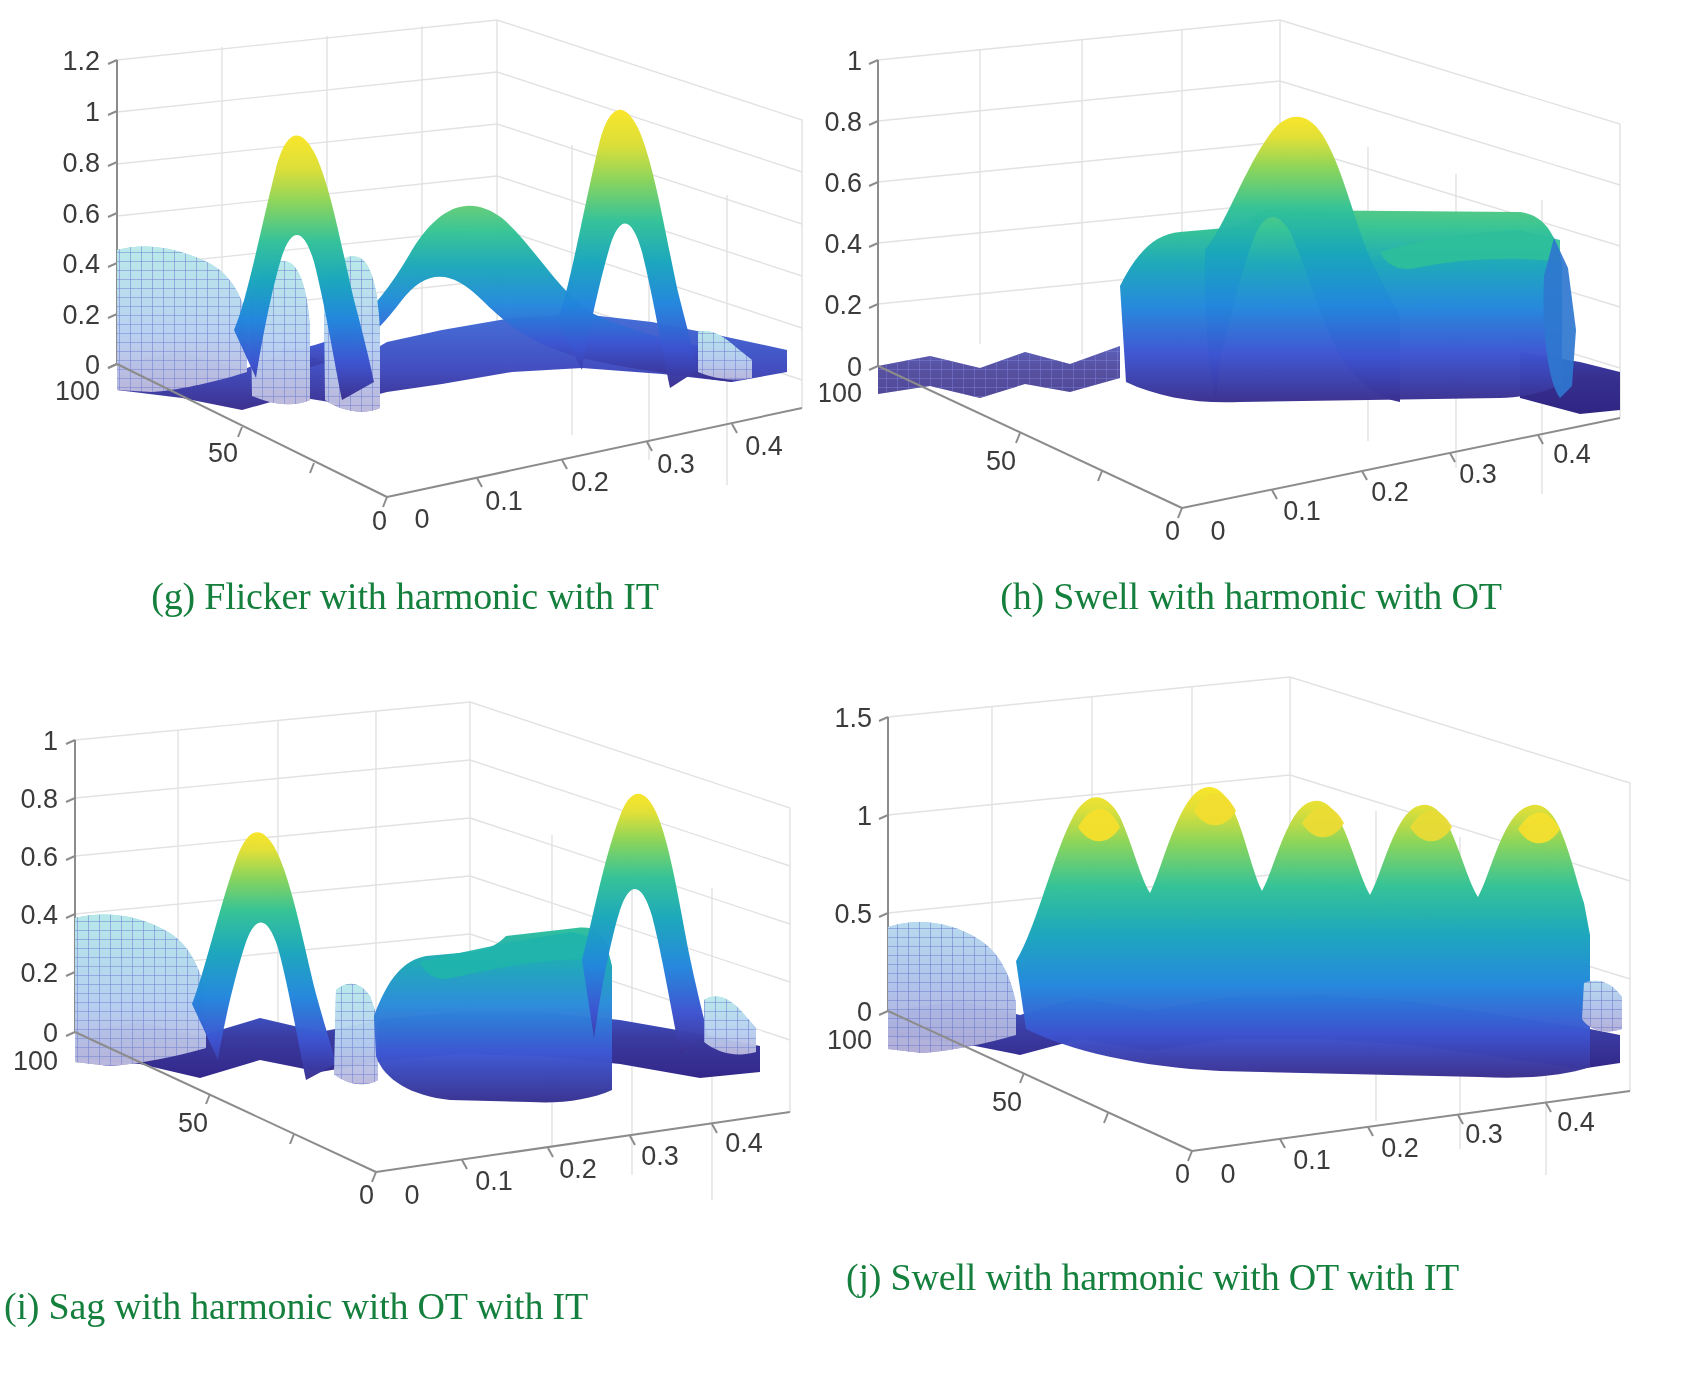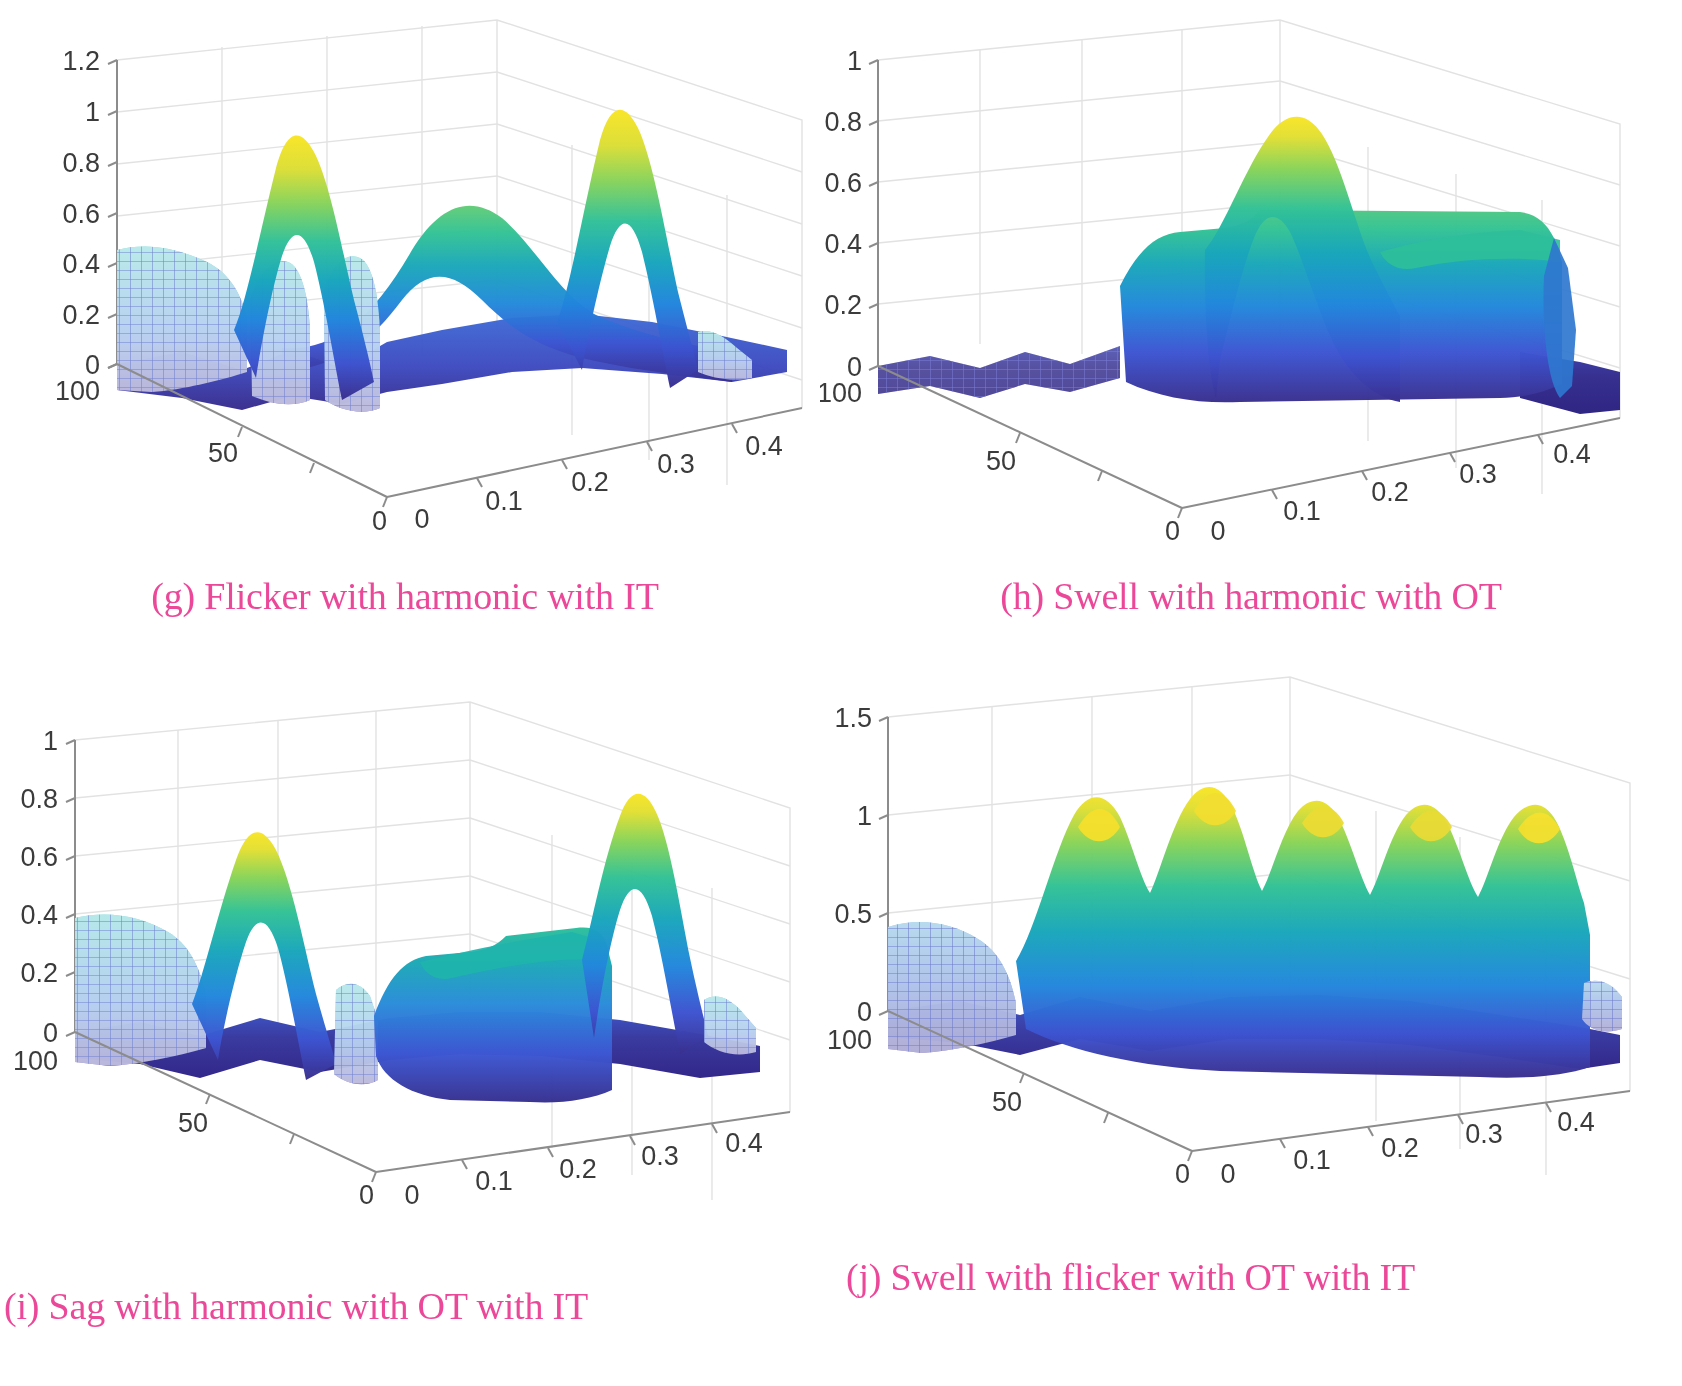--- a/index.html
+++ b/index.html
@@ -4,21 +4,21 @@
 <style>
   html,body{margin:0;padding:0;background:#fff;}
   body{width:1682px;height:1386px;font-family:"Liberation Sans",sans-serif;overflow:hidden;}
   .figure{position:relative;width:1682px;height:1386px;background:#fff;}
   .panel{position:absolute;}
   .panel-plot{position:relative;width:100%;}
   .panel-plot svg{display:block;width:100%;height:100%;}
   .caption{
     font-family:"Liberation Serif",serif;
     font-size:38px;
-    color:#ec4899;
+    color:#15803d;
     text-align:center;
     white-space:nowrap;
     letter-spacing:-0.2px;
   }
   .cap-left{text-align:center;}
   svg text{font-family:"Liberation Sans",sans-serif;fill:#3b3b3b;}
   .ztick{font-size:27px;}
   .ytick{font-size:27px;}
   .xtick{font-size:27px;}
 </style>
@@ -567,16 +567,16 @@
         </g>
         <g class="xtick" text-anchor="middle">
           <text x="408" y="552">0</text>
           <text x="492" y="538">0.1</text>
           <text x="580" y="526">0.2</text>
           <text x="664" y="512">0.3</text>
           <text x="756" y="500">0.4</text>
         </g>
       </svg>
     </div>
-    <div class="caption" style="margin-top:4px;text-align:left;padding-left:26px;">(j) Swell with flicker with OT with IT</div>
+    <div class="caption" style="margin-top:4px;text-align:left;padding-left:26px;">(j) Swell with harmonic with OT with IT</div>
   </div>
 
 </div>
 
 </body></html>

